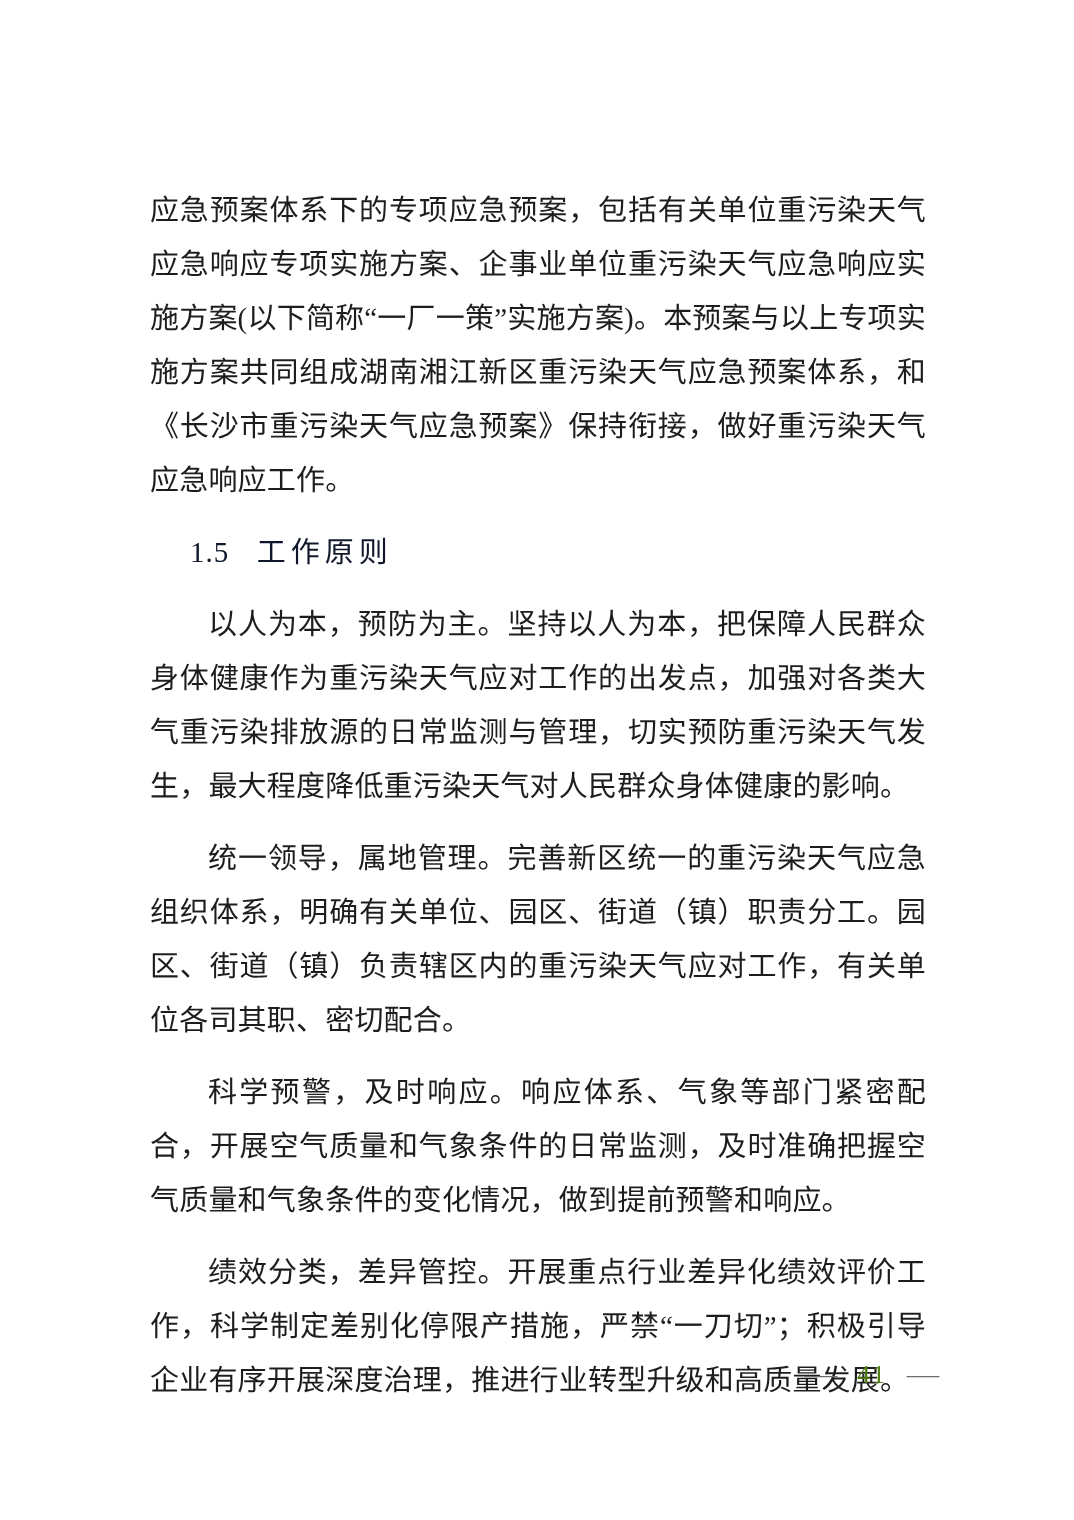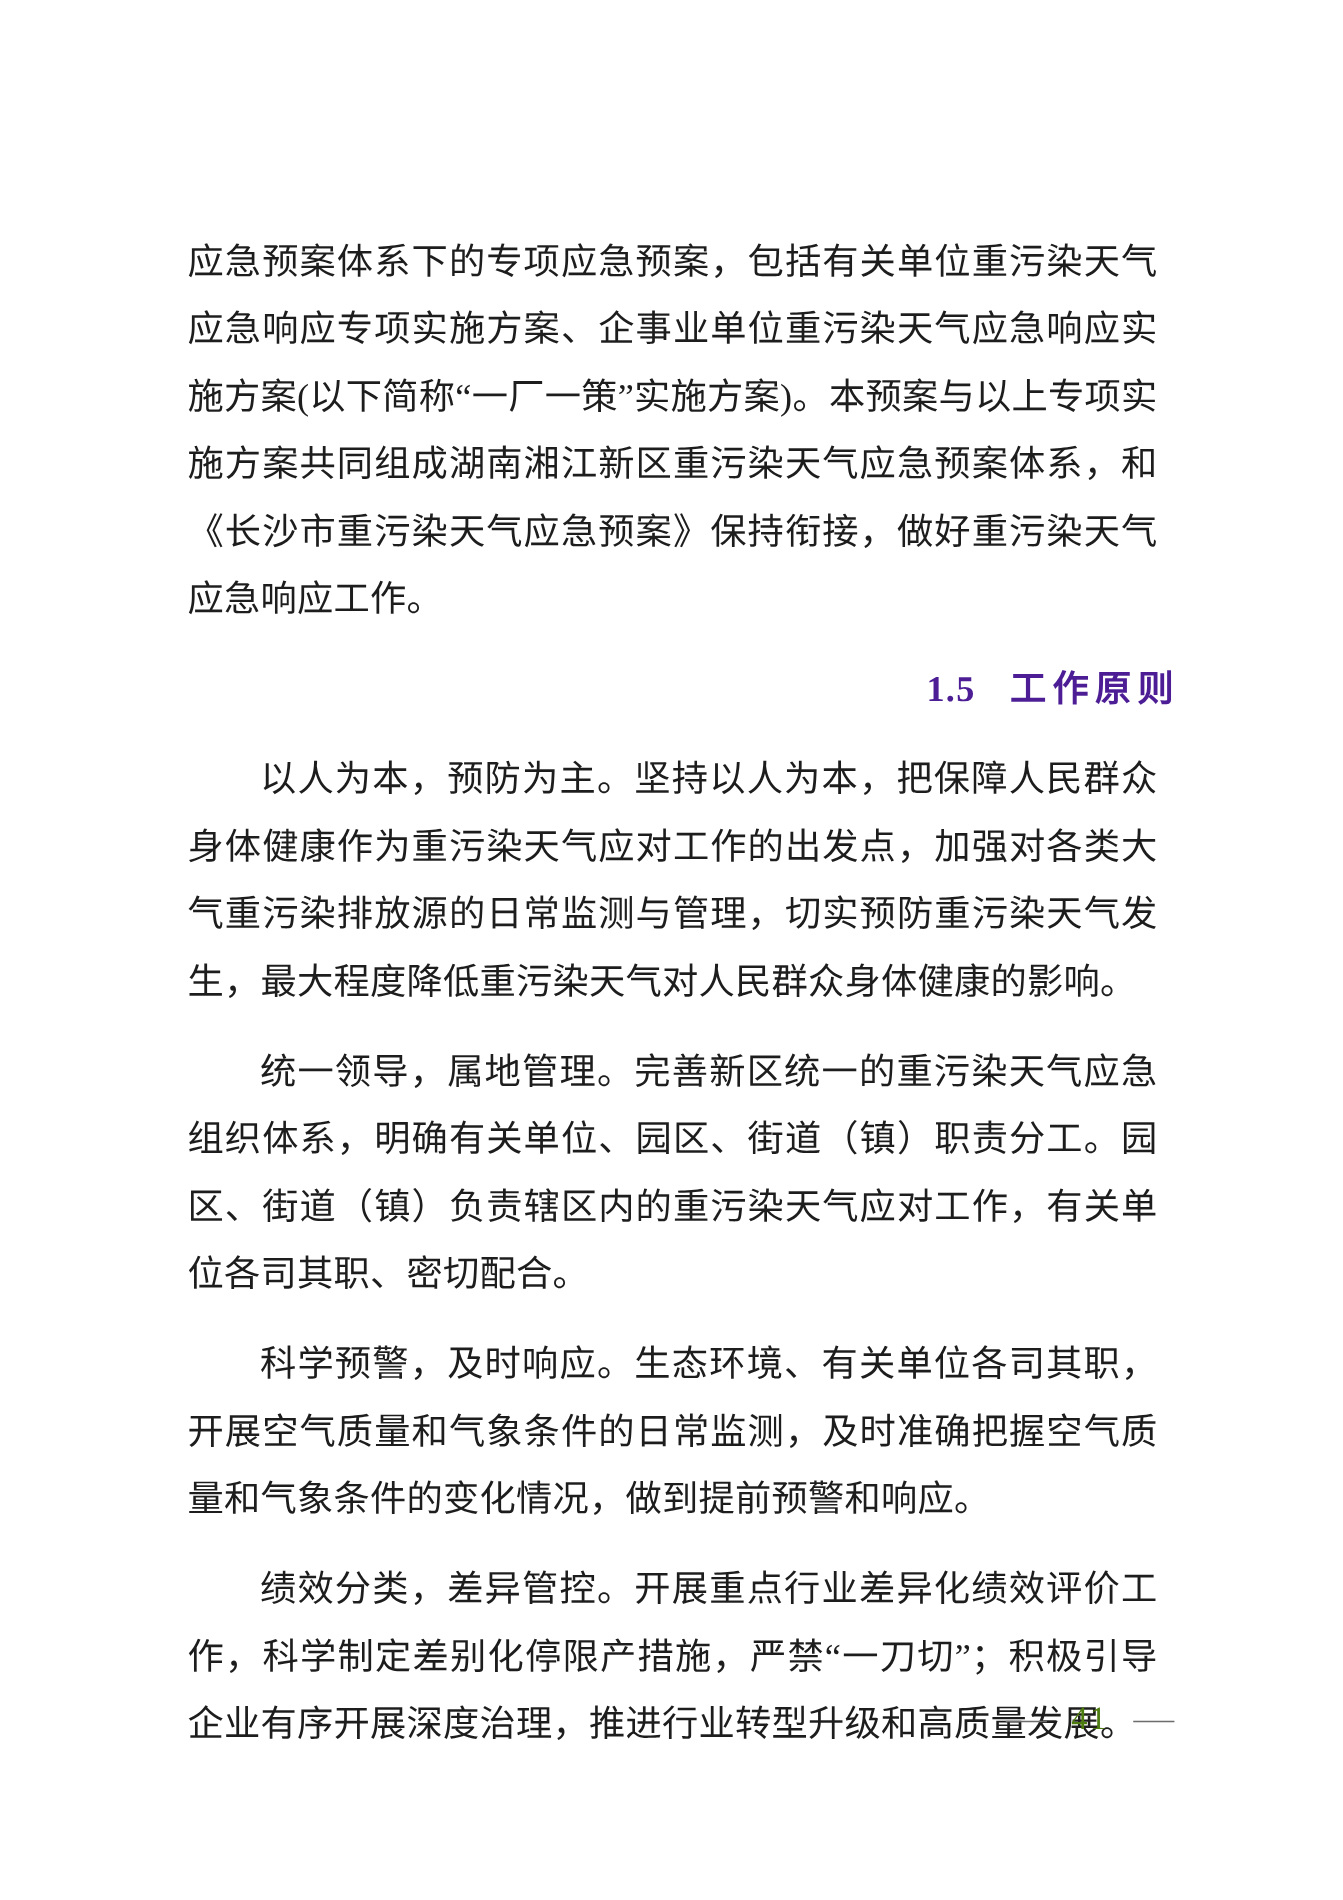--- a/index.html
+++ b/index.html
@@ -36,25 +36,25 @@
     padding: 0;
     text-indent: 2em;
   }
   .para.no-indent {
     text-indent: 0;
   }
   .heading {
     margin: 0;
     padding: 0;
     font-size: 29px;
-    font-weight: bold;
+    font-weight: normal;
     line-height: 54px;
     text-indent: 2em;
-    text-align: right;
-    color: #4c1d95;
+    text-align: left;
+    color: #0f172a;
   }
   .heading .heading-number {
     letter-spacing: 1px;
   }
   .heading .heading-title {
     margin-left: 0.95em;
     letter-spacing: 5px;
   }
   .footer {
     position: absolute;
@@ -85,21 +85,21 @@
     <p class="para no-indent">应急预案体系下的专项应急预案，包括有关单位重污染天气应急响应专项实施方案、企事业单位重污染天气应急响应实施方案(以下简称“一厂一策”实施方案)。本预案与以上专项实施方案共同组成湖南湘江新区重污染天气应急预案体系，和《长沙市重污染天气应急预案》保持衔接，做好重污染天气应急响应工作。</p>
 
     <h2 class="heading">
       <span class="heading-number">1.5</span><span class="heading-title">工作原则</span>
     </h2>
 
     <p class="para">以人为本，预防为主。坚持以人为本，把保障人民群众身体健康作为重污染天气应对工作的出发点，加强对各类大气重污染排放源的日常监测与管理，切实预防重污染天气发生，最大程度降低重污染天气对人民群众身体健康的影响。</p>
 
     <p class="para">统一领导，属地管理。完善新区统一的重污染天气应急组织体系，明确有关单位、园区、街道（镇）职责分工。园区、街道（镇）负责辖区内的重污染天气应对工作，有关单位各司其职、密切配合。</p>
 
-    <p class="para">科学预警，及时响应。生态环境、有关单位各司其职，开展空气质量和气象条件的日常监测，及时准确把握空气质量和气象条件的变化情况，做到提前预警和响应。</p>
+    <p class="para">科学预警，及时响应。响应体系、气象等部门紧密配合，开展空气质量和气象条件的日常监测，及时准确把握空气质量和气象条件的变化情况，做到提前预警和响应。</p>
 
     <p class="para">绩效分类，差异管控。开展重点行业差异化绩效评价工作，科学制定差别化停限产措施，严禁“一刀切”；积极引导企业有序开展深度治理，推进行业转型升级和高质量发展。</p>
 
   </main>
 
   <div class="footer">
     <span class="dash">—</span>
     <span class="page-num">41</span>
     <span class="dash">—</span>
   </div>

